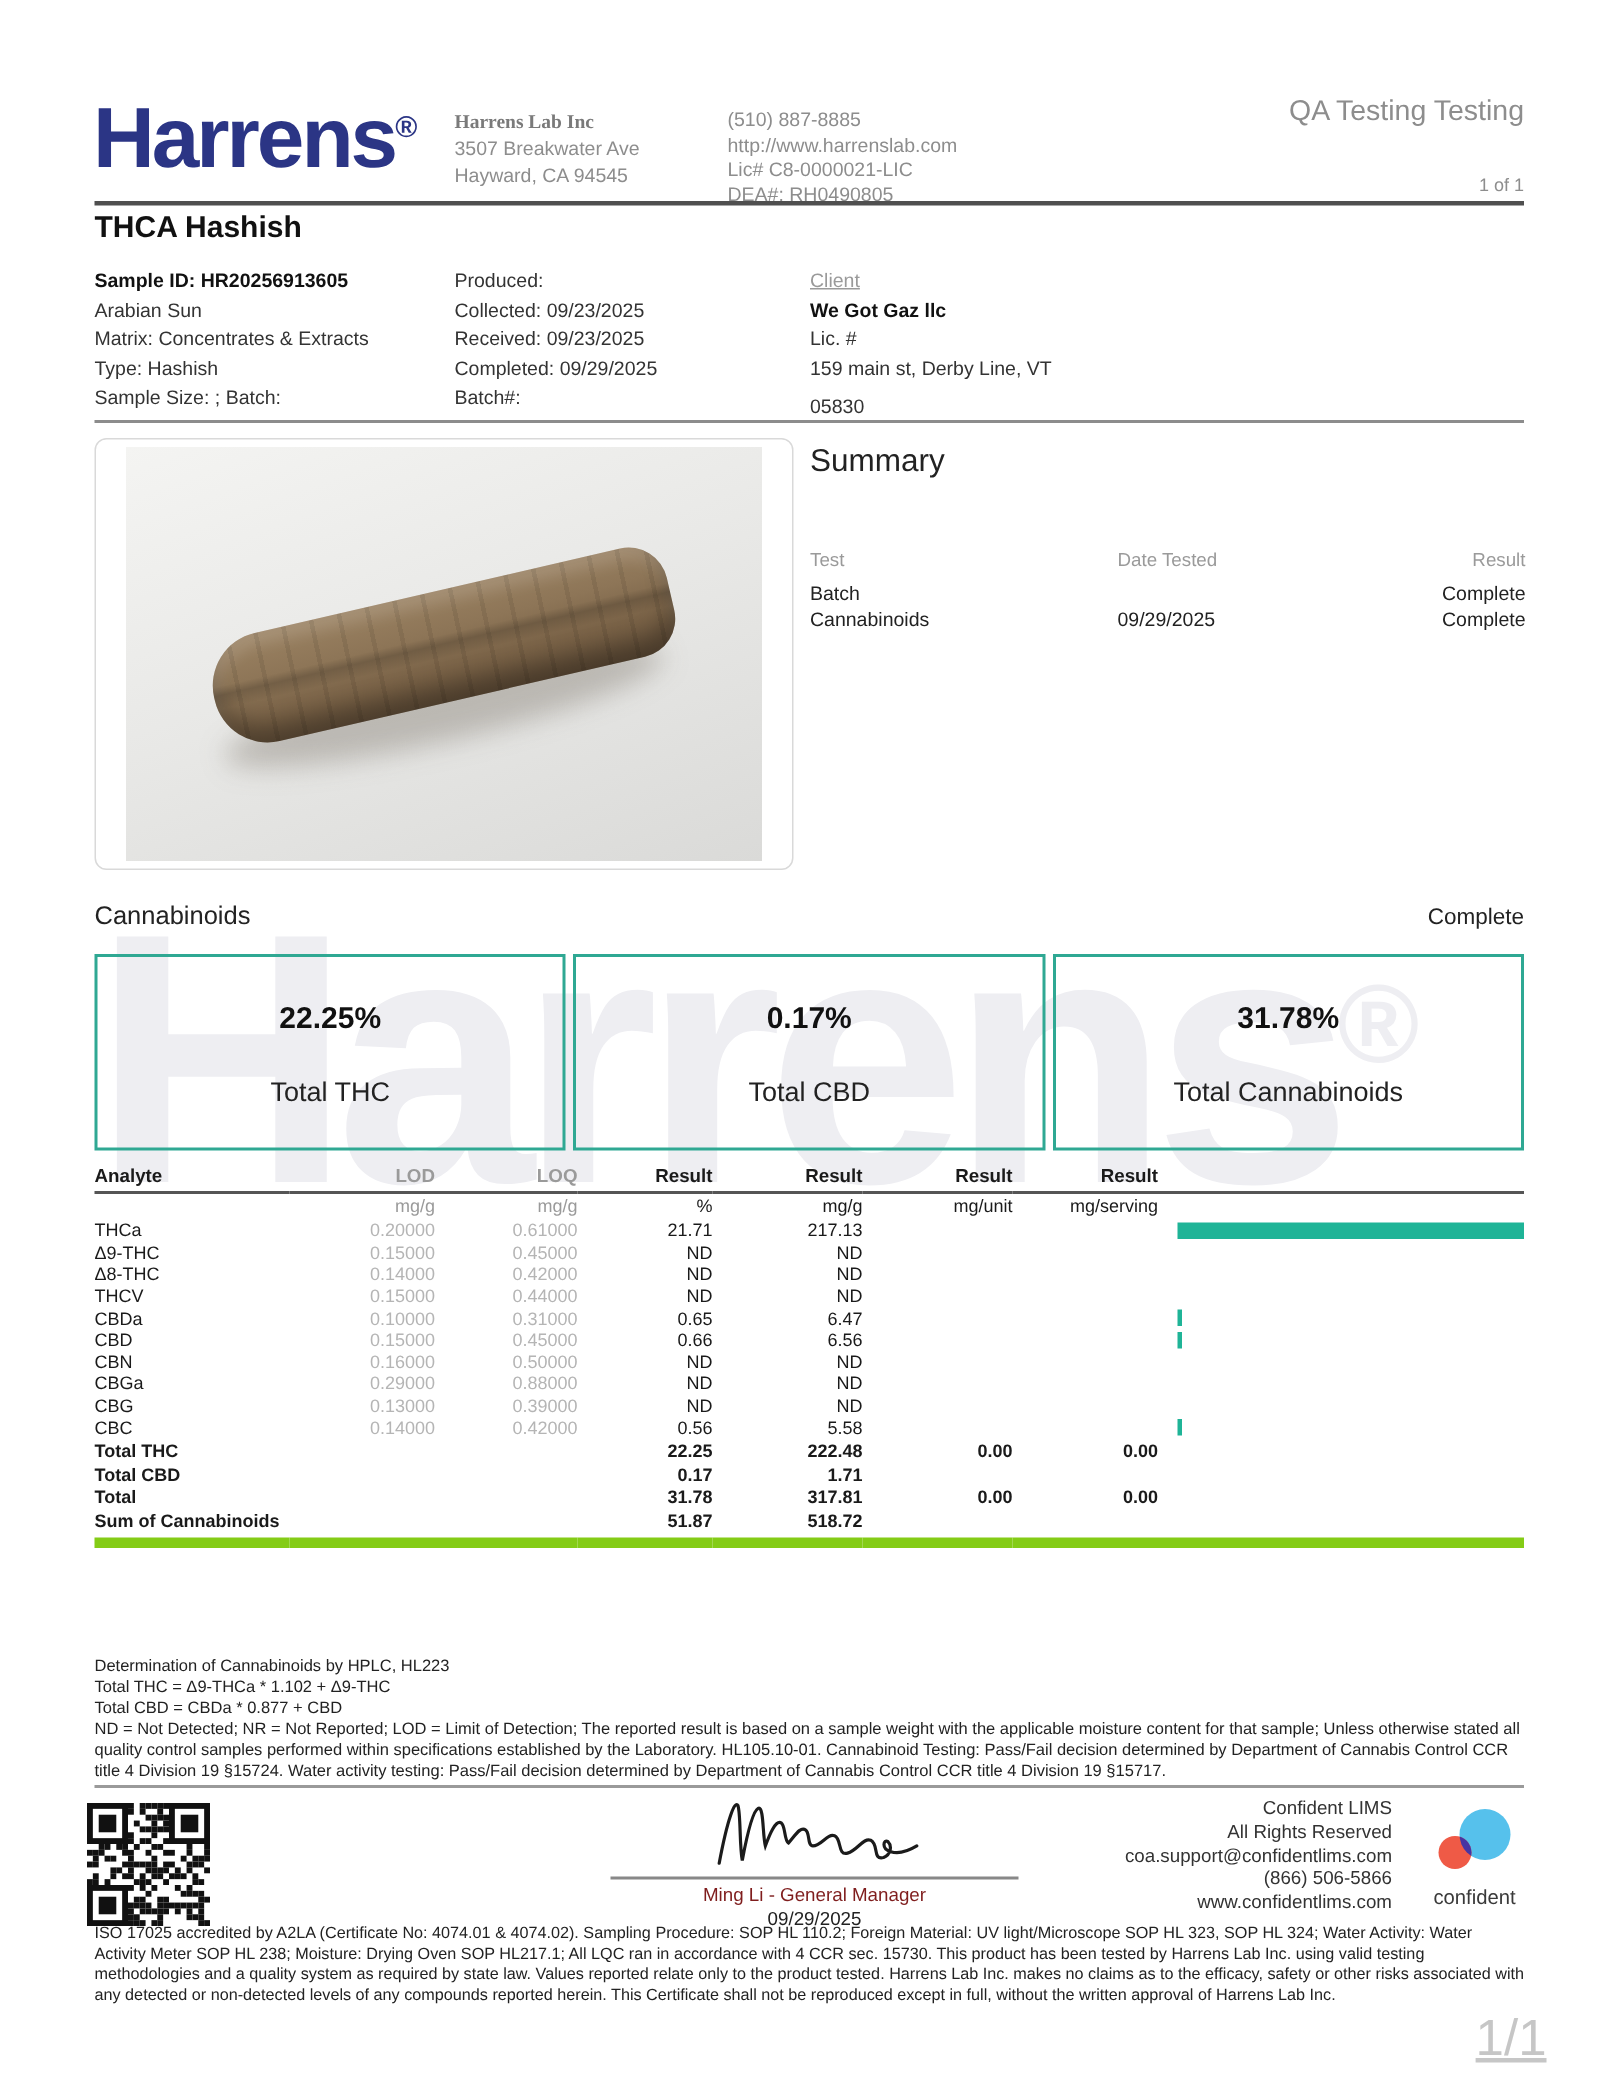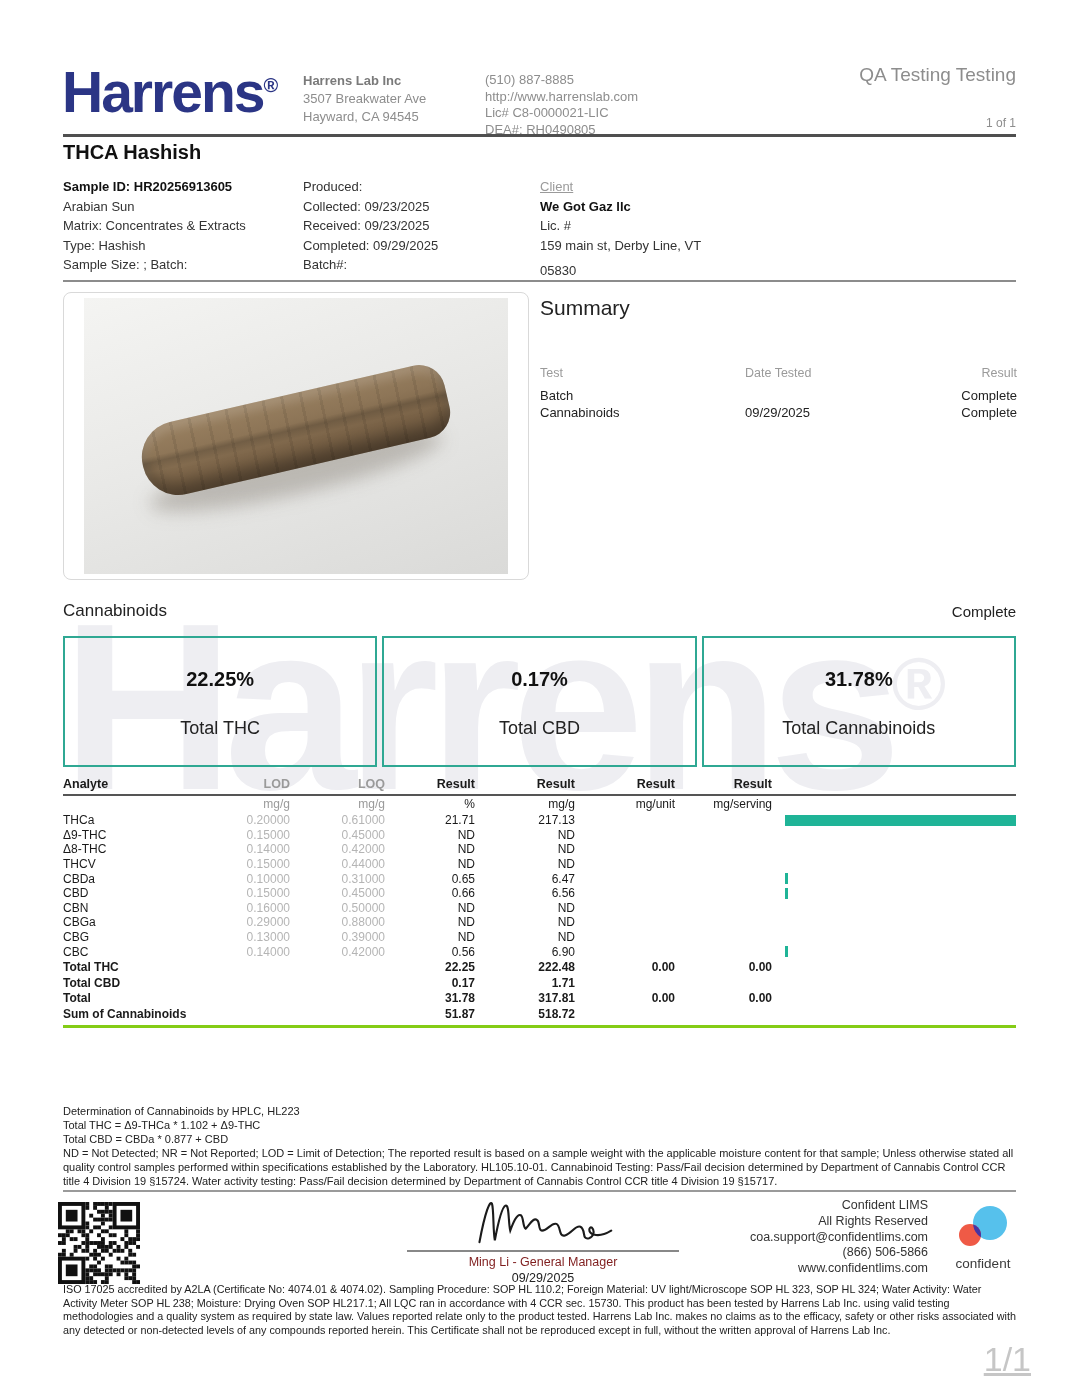--- a/index.html
+++ b/index.html
@@ -10,21 +10,21 @@
   .watermark { position:absolute; left:62px; top:588px; z-index:0; color:#eeeef2;
     font-size:238px; font-weight:bold; letter-spacing:-10px; line-height:1; white-space:nowrap; }
   .watermark sup { font-size:74px; vertical-align:super; letter-spacing:0; }
 
   .layer { position:absolute; z-index:1; }
 
   
   .logo { left:62px; top:64px; font-size:57px; font-weight:bold; color:#2b3585; letter-spacing:-2px; line-height:1; }
   .logo sup { font-size:20px; vertical-align:super; letter-spacing:0; }
   .lab-block { left:303px; top:72px; font-size:13px; line-height:18px; color:#8d8d8d; }
-  .lab-block .b1 { font-weight:bold; color:#7a7a7a; }
+  .lab-block .b1 { font-weight:bold; color:#7a7a7a;font-family:Liberation Serif, serif; }
   .contact-block { left:485px; top:72px; font-size:13px; line-height:16.5px; color:#8d8d8d; }
   .qa-title { right:63px; top:64px; font-size:19px; color:#8d8d8d; text-align:right; }
   .page-of { right:63px; top:116px; font-size:12px; color:#8d8d8d; text-align:right; }
   .rule1 { left:63px; right:63px; top:134px; height:3px; background:#4f4f4f; }
 
   .doc-title { left:63px; top:141px; font-size:20px; font-weight:bold; color:#111; }
 
   .info-col { top:177px; font-size:13px; line-height:19.5px; color:#333; }
   .c1 { left:63px; } .c2 { left:303px; } .c3 { left:540px; }
   .info-col .bold { font-weight:bold; color:#111; }
@@ -70,21 +70,21 @@
   table { width:100%; border-collapse:collapse; table-layout:fixed; }
   td, th { padding:1px 0; font-size:12px; line-height:12.6px; text-align:right; color:#1a1a1a;
     white-space:nowrap; overflow:visible; font-weight:normal; }
   .col-an { text-align:left; }
   tr.head th { font-weight:bold; font-size:12.5px; border-bottom:2px solid #555; padding-bottom:3px; }
   tr.head th.glabel { color:#9a9a9a; }
   tr.sub td { padding:2px 0 3px; }
   tr.sub td.glabel { color:#9a9a9a; }
   td.gval { color:#b5b5b5; }
   tr.total td { font-weight:bold; padding:1.6px 0; }
-  tr.last td { border-bottom:3px solid #84cc16; padding-bottom:4px; }
+  tr.last td { border-bottom:7px solid #84cc16; padding-bottom:4px; }
   .bar-track { position:relative; margin-left:13px; height:11px; }
   .bar { height:11px; background:#1fb497; }
 
   
   .notes { left:63px; top:1104px; width:953px; font-size:11px; line-height:14px; color:#222; }
 
   .rule3 { left:63px; right:63px; top:1190px; height:2px; background:#9a9a9a; }
 
   
   .qr { left:58px; top:1202px; width:82px; height:82px; }
@@ -334,21 +334,21 @@
             <td></td>
             <td>
               <div class="bar-track"></div>
             </td>
           </tr>
       <tr>
             <td class="col-an">CBC</td>
             <td class="gval">0.14000</td>
             <td class="gval">0.42000</td>
             <td>0.56</td>
-            <td>6.90</td>
+            <td>5.58</td>
             <td></td>
             <td></td>
             <td>
               <div class="bar-track">
                 <div class="bar" style="width: 1.4%;"></div>
               </div>
             </td>
           </tr>
       <tr class="total">
             <td class="col-an">Total THC</td>

